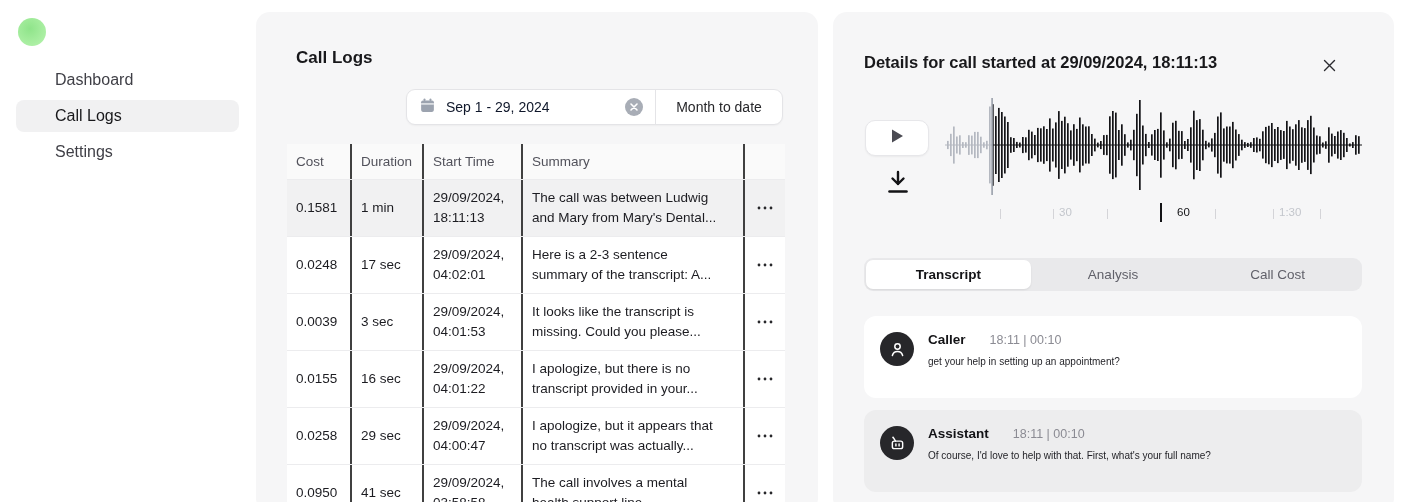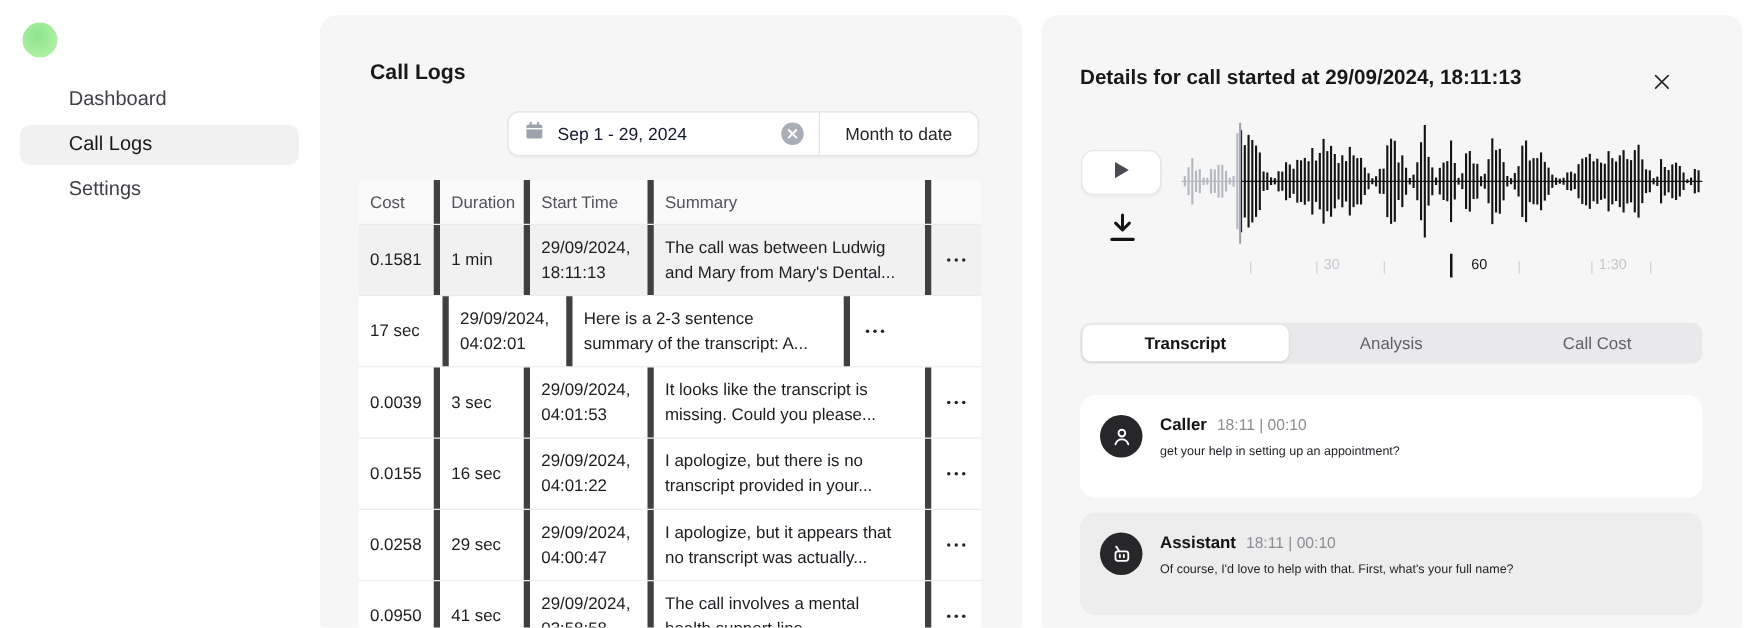--- a/index.html
+++ b/index.html
@@ -34,21 +34,21 @@
                align-items:center; justify-content:center; cursor:pointer; flex:0 0 auto; }
   .fg-divider { width:1px; background:#e4e4e7; }
   .preset-btn { width:126px; display:flex; align-items:center; justify-content:center;
                 font-size:14px; color:#27272a; cursor:pointer; border-radius:0 9px 9px 0; }
 
   .table { position:absolute; left:31px; top:132px; width:498px; }
   .thead { display:flex; height:36px; background:#fafafa; border-bottom:1px solid #ececee;
            align-items:center; color:#52525b; font-size:13.5px; }
   .tr { display:flex; min-height:57px; background:#fff; border-bottom:1px solid #ececee; align-items:stretch; }
   .tr.selected { background:#f1f1f2; }
-  .td, .th { padding:0 9px; display:flex; flex-direction:column; justify-content:center; border-right:5px solid #404040; }
+  .td, .th { padding:0 9px; display:flex; flex-direction:column; justify-content:center; border-right:2px solid #404040; }
   .th { height:100%; }
   .c-cost { width:65px; }
   .c-dur { width:72px; }
   .c-time { width:99px; }
   .c-sum { width:222px; }
   .c-act { width:40px; border-right:none !important; align-items:center; }
   .td { font-size:13.5px; line-height:20px; color:#1c1c21; }
   .td div { white-space:nowrap; }
   .dots-btn { width:26px; height:22px; display:flex; align-items:center; justify-content:center;
               border-radius:6px; cursor:pointer; color:#27272a; font-weight:700; letter-spacing:1.5px;
@@ -74,21 +74,21 @@
   .tab { flex:1; display:flex; align-items:center; justify-content:center; font-size:13.5px;
          color:#606069; border-radius:7px; cursor:pointer; }
   .tab.active { background:#fff; color:#131316; font-weight:700; box-shadow:0 1px 2px rgba(0,0,0,.08); }
 
   .messages { position:absolute; left:31px; top:304px; width:498px; }
   .msg-card { position:relative; border-radius:12px; min-height:82px; margin-bottom:12px; padding:14px 16px 14px 64px; }
   .msg-card.caller { background:#fff; }
   .msg-card.assistant { background:#ededee; }
   .msg-avatar { position:absolute; left:16px; top:16px; width:34px; height:34px; border-radius:50%;
                 background:#27272a; display:flex; align-items:center; justify-content:center; }
-  .msg-head { display:flex; align-items:center; gap:8px; margin-top:2px; }
+  .msg-head { display:flex; align-items:center; gap:24px; margin-top:2px; }
   .msg-role { font-size:13.5px; font-weight:700; color:#131316; }
   .msg-meta { font-size:12.5px; color:#8b8b93; }
   .msg-text { margin-top:9px; font-size:10px; color:#1f1f24; }
 </style>
 </head>
 <body>
 
 <div class="stage">
 
   <div class="sidebar">
@@ -180,20 +180,23 @@
         <div class="dots-btn">
           <svg width="16" height="4" viewBox="0 0 16 4">
                   <circle cx="2" cy="2" r="1.4" fill="#27272a"></circle>
                   <circle cx="8" cy="2" r="1.4" fill="#27272a"></circle>
                   <circle cx="14" cy="2" r="1.4" fill="#27272a"></circle>
                 </svg>
         </div>
       </div>
     </div>
           <div class="tr">
+      <div class="td c-cost">
+              <div>0.0248</div>
+            </div>
       <div class="td c-dur">
               <div>17 sec</div>
             </div>
       <div class="td c-time">
         <div>29/09/2024,</div>
               <div>04:02:01</div>
       </div>
       <div class="td c-sum">
         <div>Here is a 2-3 sentence</div>
               <div>summary of the transcript: A...</div>

